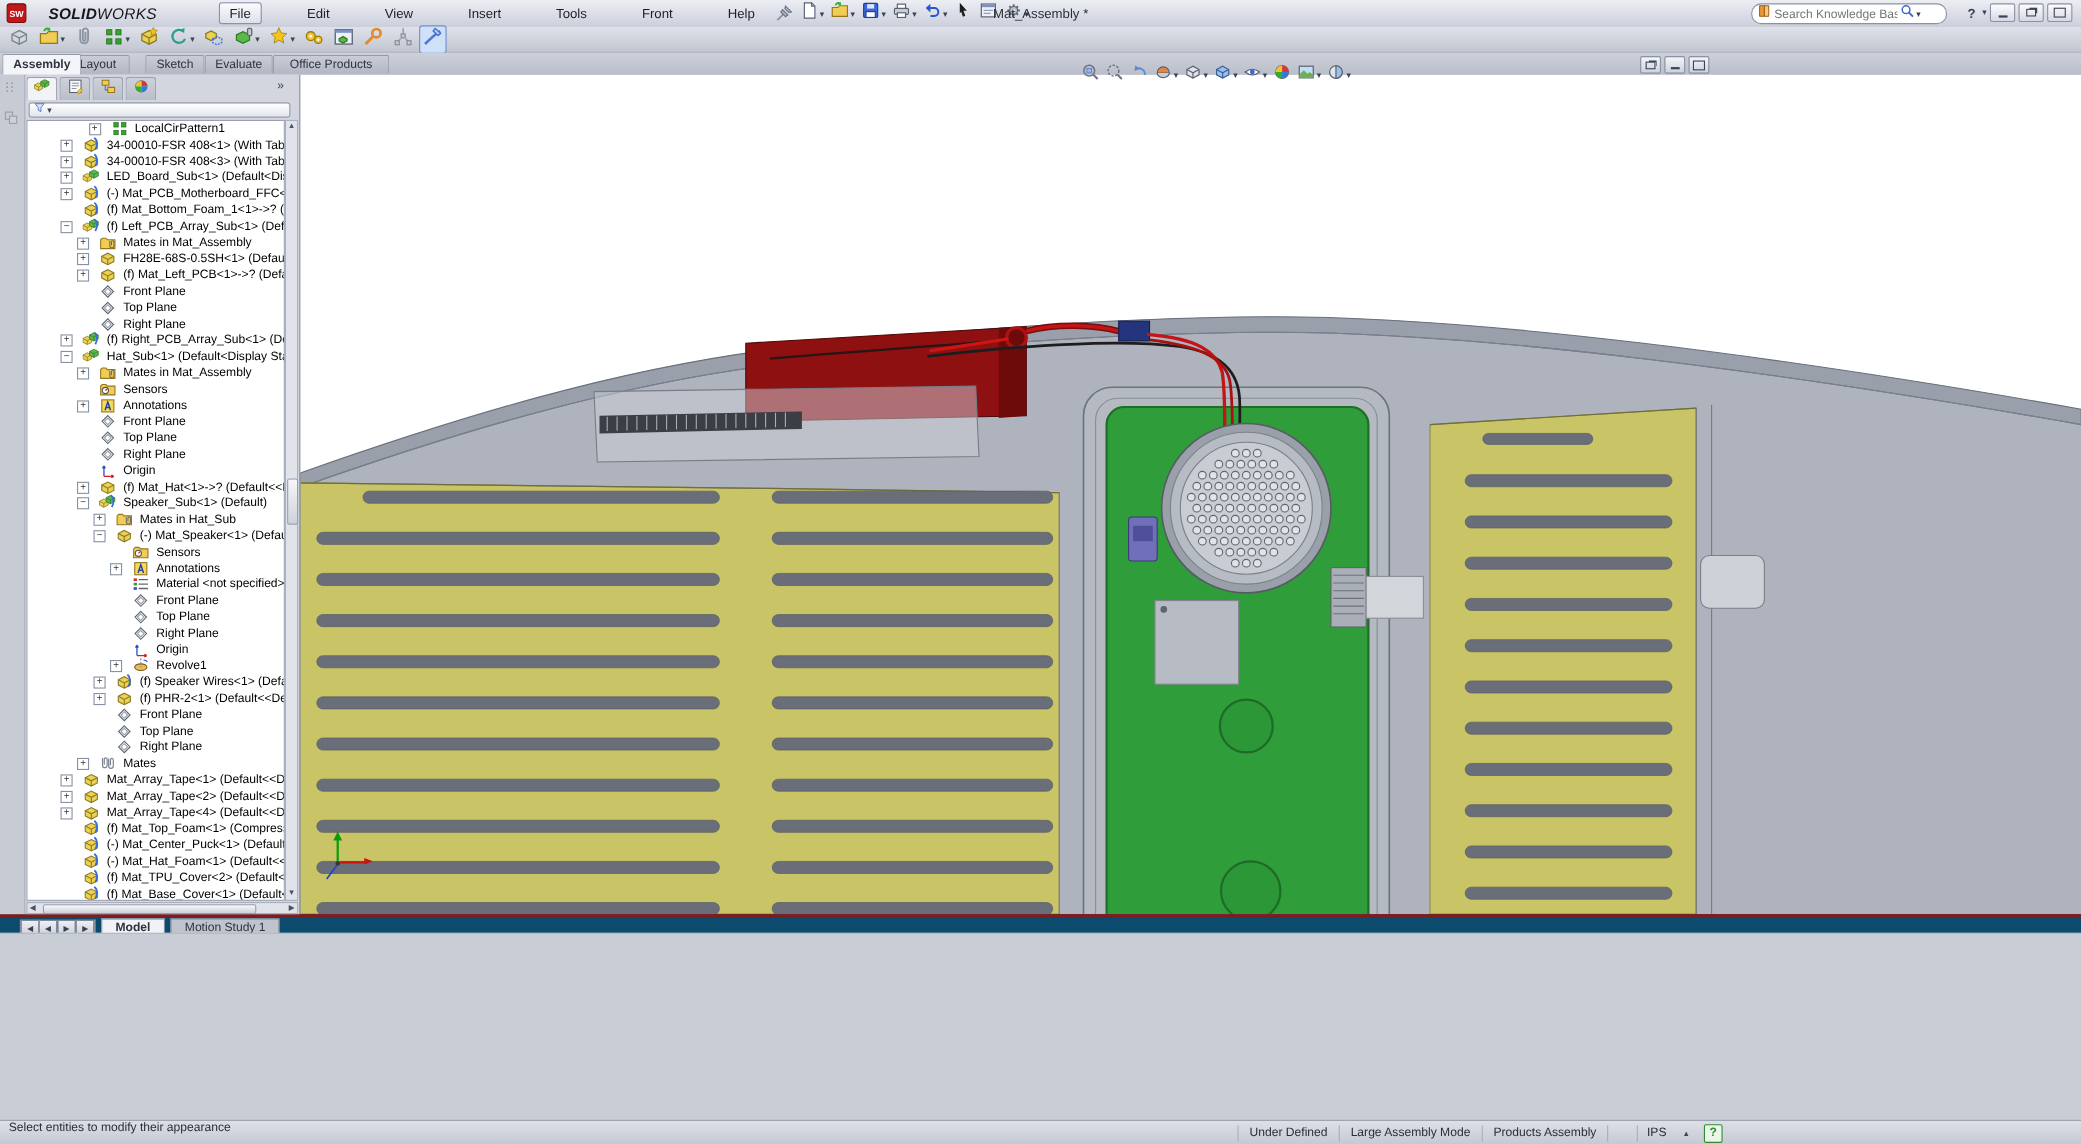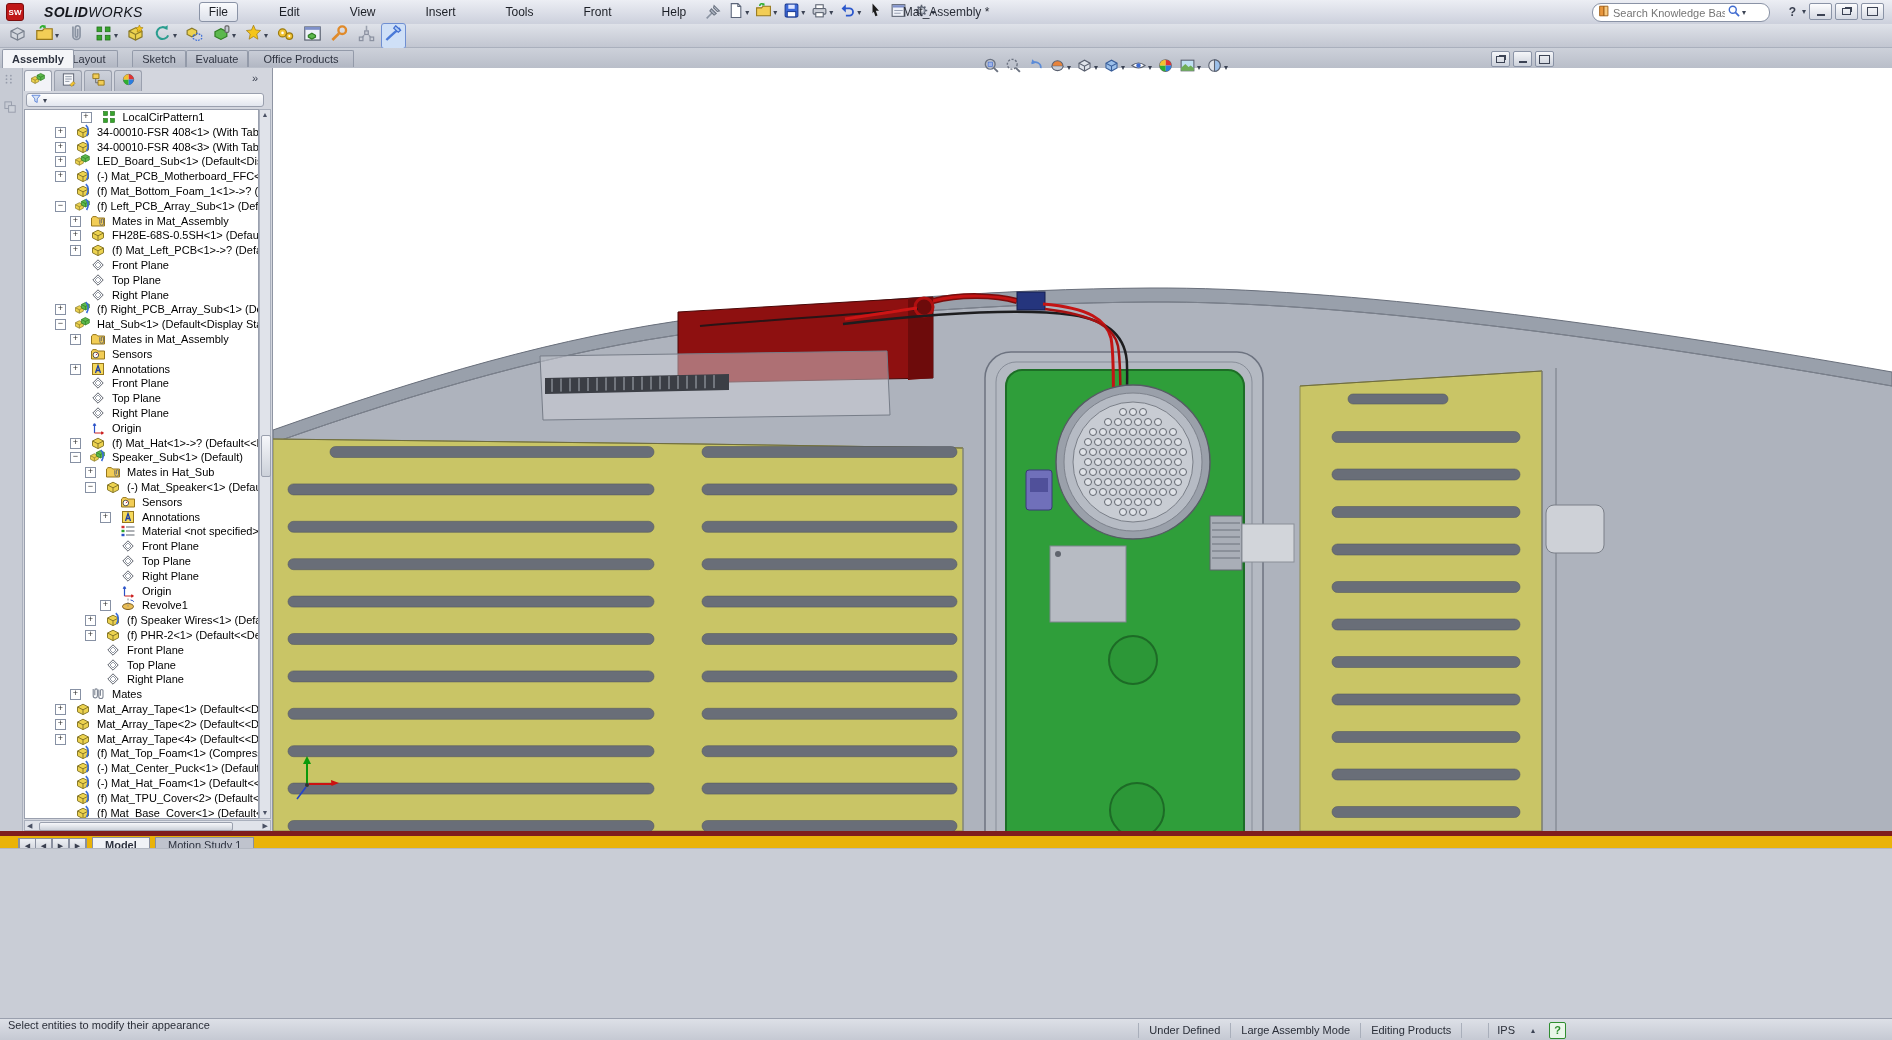--- a/index.html
+++ b/index.html
@@ -80,22 +80,22 @@
   .texp{position:absolute;width:9px;height:9px;border:1px solid #8791a4;background:#fff;font-size:9px;
     line-height:7px;text-align:center;color:#333;top:2px;}
   .ticon{position:absolute;top:-1px;width:16px;height:16px;}
   .tlabel{position:absolute;top:1px;color:#000;}
   
   .sbar{position:absolute;background:#e0e3ea;border:1px solid #aab0bd;box-sizing:border-box;}
   .sthumb{position:absolute;background:linear-gradient(#f6f7fa,#ccd1da);border:1px solid #9aa0ae;border-radius:2px;}
   .sarr{position:absolute;font-size:7px;color:#4a5164;text-align:center;line-height:10px;}
 
   
-  #doctabs{position:absolute;left:0;top:763px;width:1892px;height:17px;background:#eab308;
-    border-top:5px solid #7f1d1d;}
+  #doctabs{position:absolute;left:0;top:763px;width:1892px;height:17px;background:#0c4a6e;
+    border-top:3px solid #7f1d1d;}
   .navb{position:absolute;width:15px;height:13px;top:2px;border:1px solid #8a90a0;
     background:linear-gradient(#eef0f4,#ccd0d9);font-size:7px;color:#3a4050;
     display:flex;align-items:center;justify-content:center;}
   .dtab{position:absolute;top:1px;height:15px;padding:0 12px;font-size:11px;border:1px solid #8a90a0;
     background:#bfc3cd;color:#2e3340;display:flex;align-items:center;box-sizing:border-box;}
   .dtab.active{background:#f0f2f6;font-weight:bold;}
 
   
   #filler{position:absolute;left:0;top:848px;width:1892px;height:170px;background:#c9cdd6;border-top:1px solid #b3b8c2;}
   #statusbar{position:absolute;left:0;top:1018px;width:1892px;height:22px;
@@ -1131,20 +1131,20 @@
       </div>
   </div>
 
   <div id="filler"></div>
 
   <div id="statusbar">
     <span id="statusmsg">Select entities to modify their appearance</span>
     <div id="statusright">
         <span class="sfield">Under Defined</span>
         <span class="sfield">Large Assembly Mode</span>
-        <span class="sfield">Editing Products</span>
+        <span class="sfield">Products Assembly</span>
         <span class="sgap"></span>
         <span id="unitbox">IPS</span>
         <span id="unitarrow">▴</span>
         <span id="helpgreen">?</span>
       </div>
   </div>
 </div>
 
 </body></html>

